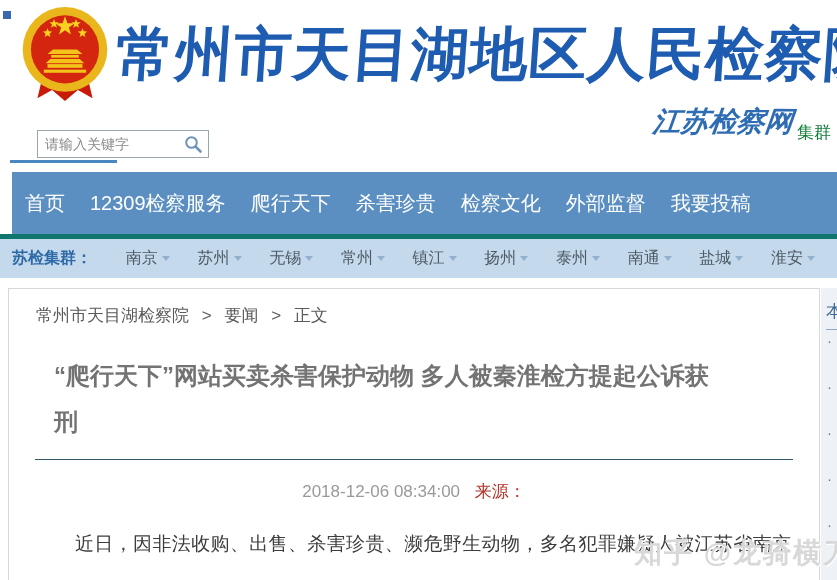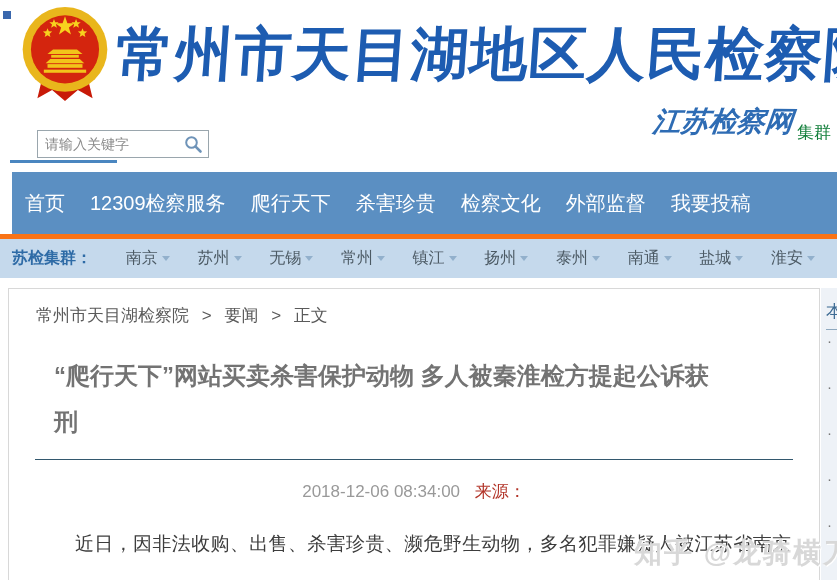--- a/index.html
+++ b/index.html
@@ -29,21 +29,21 @@
            transform:skewX(-6deg); }
   .brand-suffix { position:absolute; right:6px; top:121px; font-size:17px; color:#15803d; }
 
   
   .main-nav { position:absolute; left:12px; top:172px; width:837px; height:62px; background:#5b8fc2;
               display:flex; align-items:center; padding-left:13px; gap:25px; }
   .main-nav .nav-item { color:#ffffff; font-size:20px; cursor:pointer; white-space:nowrap; }
 
   
   .cluster-bar { position:absolute; left:0; top:234px; width:837px; height:44px;
-                 background:#c5d9ec; border-top:5px solid #f97316;
+                 background:#c5d9ec; border-top:5px solid #0f766e;
                  display:flex; align-items:center; }
   .cluster-label { font-size:16px; font-weight:bold; color:#2e6ba6; margin-left:12px; white-space:nowrap; }
   .cluster-cities { flex:1; display:flex; justify-content:space-around; align-items:center;
                     padding:0 8px 0 20px; }
   .city { font-size:16px; color:#4c5a64; cursor:pointer; white-space:nowrap; display:inline-flex; align-items:center; }
   .caret { display:inline-block; width:0; height:0; border-left:4px solid transparent;
            border-right:4px solid transparent; border-top:5px solid #92b0cc; margin-left:4px; }
 
   
   .content-box { position:absolute; left:8px; top:288px; width:812px; height:300px;

